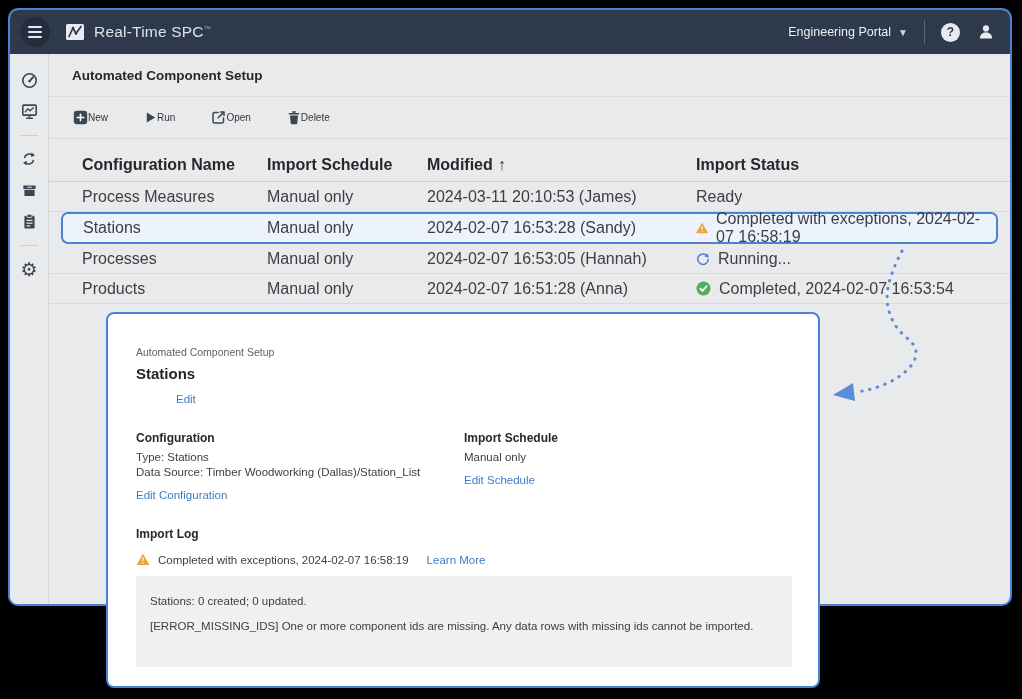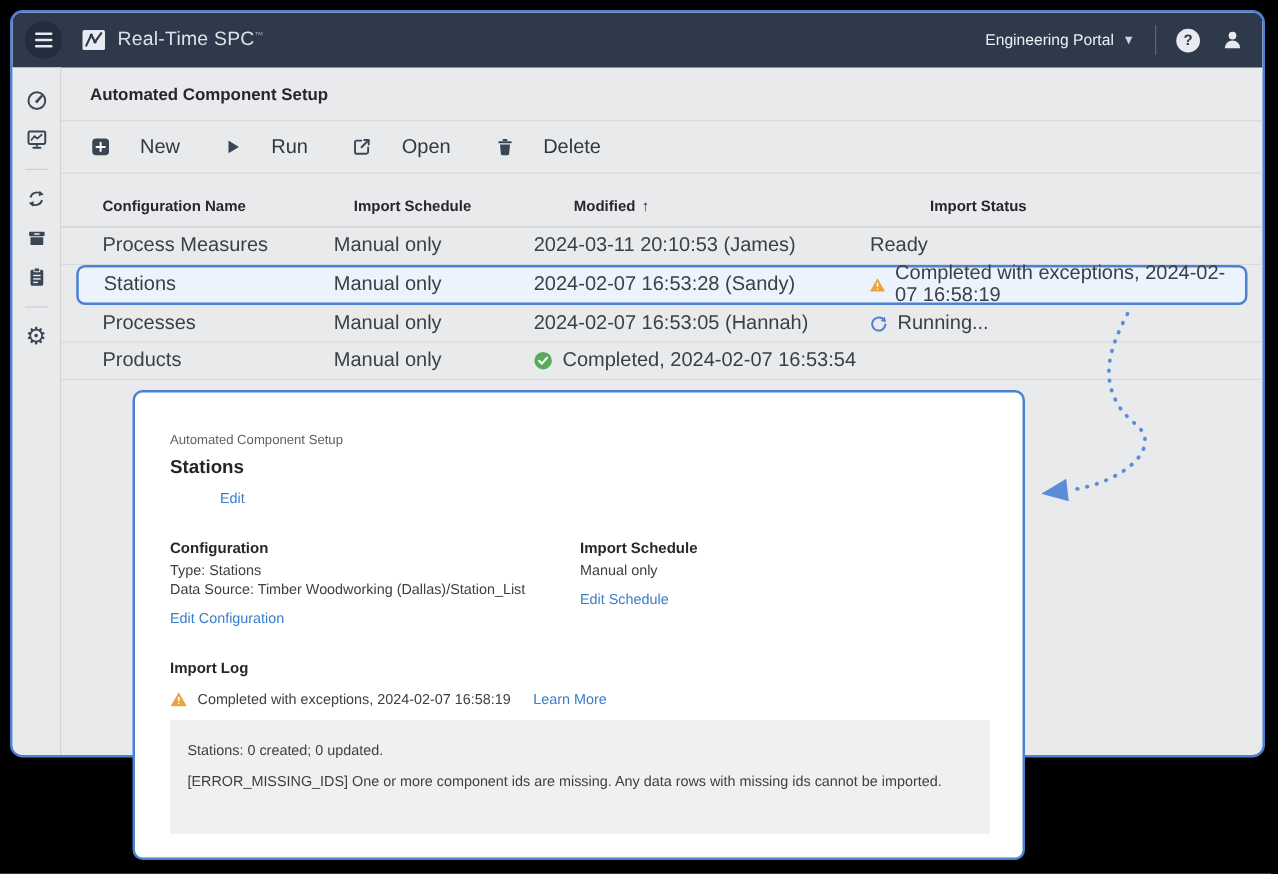--- a/index.html
+++ b/index.html
@@ -64,28 +64,27 @@
   .main { position:absolute; left:39px; top:44px; right:0; bottom:0; }
   .titlebar {
     height:43px; display:flex; align-items:center; padding-left:23px;
     border-bottom:1px solid #d9dadc;
   }
   .page-title { font-size:13.5px; font-weight:700; color:#26282c; }
   .toolbar {
     height:42px; display:flex; align-items:center; gap:36px; padding-left:24px;
     border-bottom:1px solid #d9dadc;
   }
-  .tool-btn { display:flex; align-items:center; gap:24px; font-size:16px; color:#33373c; cursor:pointer; }
+  .tool-btn { display:flex; align-items:center; gap:0; font-size:10px; color:#33373c; cursor:pointer; }
 
   
   .thead {
     height:43px; display:flex; align-items:center; padding:10px 0 0 33px;
-    font-size:12px; font-weight:700; color:#26282c;
+    font-size:16px; font-weight:700; color:#26282c;
     border-bottom:1px solid #cfd1d4;
-    gap:16px;
   }
   .trow {
     height:30px; display:flex; align-items:center; padding-left:33px;
     font-size:16px; color:#3c4045; border-bottom:1px solid #d7d9db;
     cursor:pointer;
   }
   .trow.selected {
     height:32px; margin:0 12px 0 12px; padding-left:20px;
     border:2px solid #4c82d4; border-radius:7px; background:#edf3fc;
   }
@@ -285,20 +284,21 @@
           <path d="M13.2 5.2 A6 6 0 1 0 14 8.6" fill="none" stroke="#4c82d4" stroke-width="1.8" stroke-linecap="round"></path>
           <polygon points="13.4,1.4 14.6,6.4 9.8,5.4" fill="#4c82d4"></polygon>
         </svg>
         <span>Running...</span>
       </div>
     </div>
 
     <div class="trow">
       <div class="tcell-name">Products</div>
       <div class="tcell-schedule">Manual only</div>
+      <div class="tcell-modified">2024-02-07 16:51:28 (Anna)</div>
       <div class="tcell-status">
         <svg width="15" height="15" viewBox="0 0 15 15">
           <circle cx="7.5" cy="7.5" r="7" fill="#57ab5a"></circle>
           <polyline points="4.3,7.7 6.5,9.9 10.6,5.2" fill="none" stroke="#fff" stroke-width="1.7" stroke-linecap="round" stroke-linejoin="round"></polyline>
         </svg>
         <span>Completed, 2024-02-07 16:53:54</span>
       </div>
     </div>
   </div>
 </div>

